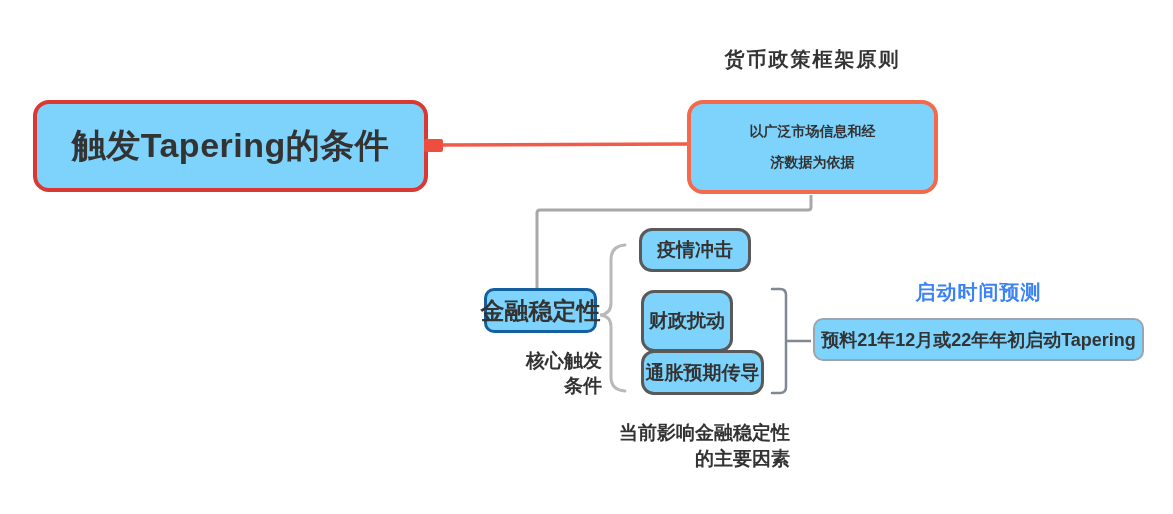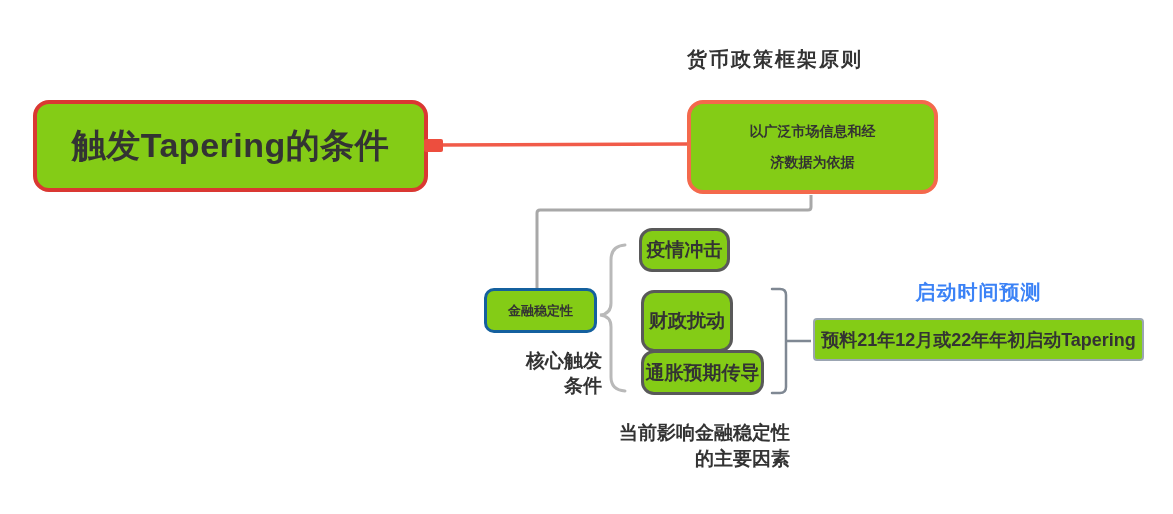--- a/index.html
+++ b/index.html
@@ -13,21 +13,21 @@
     color: #333333;
   }
   #wires {
     position: absolute;
     left: 0; top: 0;
     width: 1173px; height: 514px;
     z-index: 0;
   }
   .node {
     position: absolute;
-    background: #84cc16;
+    background: #7dd3fc;
     display: flex;
     align-items: center;
     justify-content: center;
     text-align: center;
     font-weight: 700;
     white-space: nowrap;
     box-sizing: border-box;
     z-index: 2;
   }
   .root-box {
@@ -41,73 +41,73 @@
     position: absolute;
     left: 424px; top: 139px;
     width: 19px; height: 13px;
     background: #ed4e3e;
     border-radius: 2px;
     z-index: 3;
   }
   .principle-label {
     position: absolute;
     left: 687px; top: 46px; width: 251px;
-    text-align: left;
+    text-align: center;
     font-weight: 700;
     font-size: 20px;
     letter-spacing: 2px;
     z-index: 2;
   }
   .principle-box {
     left: 687px; top: 100px; width: 251px; height: 94px;
     border: 4px solid #f4694c;
     border-radius: 16px;
     font-size: 14px;
     line-height: 31px;
     white-space: normal;
   }
   .stability-box {
     left: 484px; top: 288px; width: 113px; height: 45px;
     border: 3px solid #14609e;
     border-radius: 10px;
-    font-size: 13px;
+    font-size: 24px;
   }
   .caption {
     position: absolute;
     text-align: right;
     font-weight: 700;
     font-size: 19px;
     line-height: 25px;
     z-index: 2;
     font-family: Liberation Serif, serif;
   }
   .stability-caption { left: 472px; top: 348px; width: 130px; }
   .factors-caption   { left: 590px; top: 420px; width: 200px; line-height: 26px; }
   .factor-box {
     border: 3.5px solid #595959;
     border-radius: 13px;
     font-size: 19px;
   }
-  .factor-1 { left: 639px; top: 228px; width: 91px;  height: 44px; text-align: center; }
+  .factor-1 { left: 639px; top: 228px; width: 112px;  height: 44px; text-align: center; }
   .factor-2 { left: 641px; top: 290px; width: 92px;  height: 62px; }
   .factor-3 { left: 641px; top: 350px; width: 123px; height: 45px; }
   .prediction-label {
     position: absolute;
     left: 813px; top: 279px; width: 331px;
     text-align: center;
     font-weight: 700;
     font-size: 20px;
     letter-spacing: 1px;
     color: #3b82f6;
     z-index: 2;
   }
   .prediction-box {
     left: 813px; top: 318px; width: 331px; height: 43px;
     border: 2.5px solid #9ba5b2;
-    border-radius: 4px;
+    border-radius: 10px;
     font-size: 18px;
   }
 </style>
 </head>
 <body>
 
 <div id="canvas">
 
   <svg id="wires" viewBox="0 0 1173 514">
 

